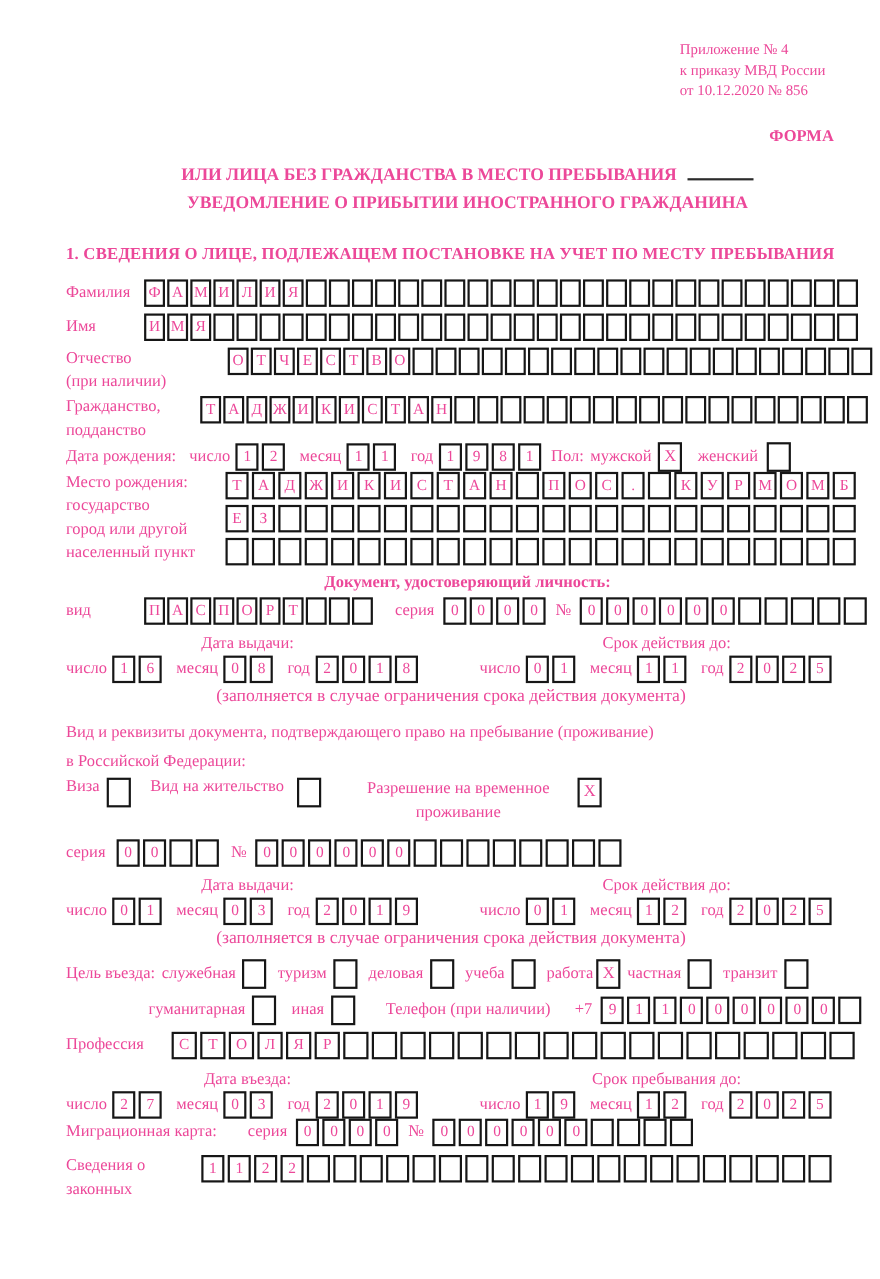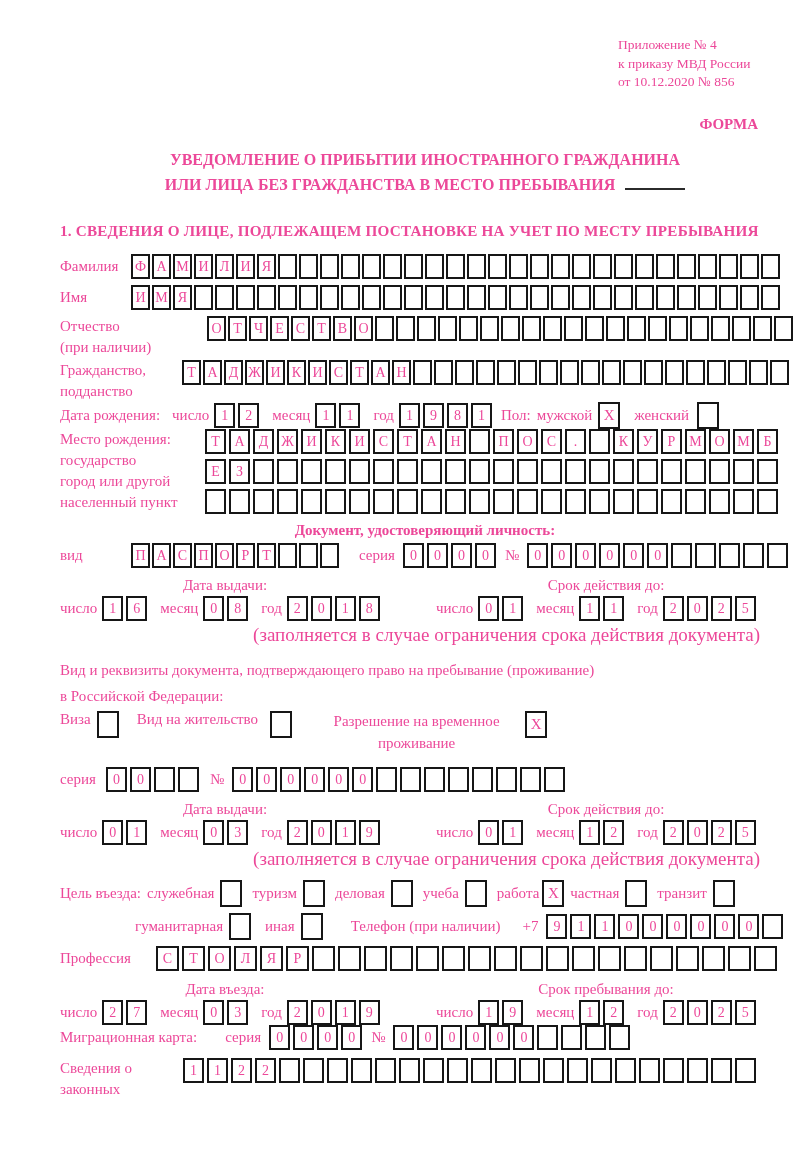--- a/index.html
+++ b/index.html
@@ -40,21 +40,21 @@
   .dg { display:flex; align-items:center; }
   .dl { margin-right:5px; }
   .dl2 { margin-left:10px; margin-right:5px; }
   .dhrow { display:flex; margin-top:9px; }
   .dh-left { width:330px; text-align:center; }
   .dh-right { width:340px; margin-left:46px; text-align:center; }
   .daterow { display:flex; align-items:center; margin-top:2px; }
   .dg-left { width:330px; }
   .dg-right { margin-left:46px; }
 
-  .note { margin-top:3px; text-align:right; padding-right:30px; font-size:19px; }
+  .note { margin-top:3px; text-align:center; padding-right:30px; font-size:16px; }
 
   .intro { margin-top:12px; line-height:1.7; }
 
   .opts { margin-top:2px; align-items:flex-start; }
   .opt { display:flex; align-items:flex-start; }
   .optlbl-c { text-align:center; line-height:1.45; }
   .w200 { width:205px; } .w195 { width:198px; }
   .lblcol { line-height:21px; flex:none; }
 
   .rep { display:flex; align-items:flex-start; margin-top:8px; }
@@ -76,22 +76,22 @@
 
     <div class="annex">
       <div>Приложение № 4</div>
       <div>к приказу МВД России</div>
       <div>от 10.12.2020 № 856</div>
     </div>
 
     <div class="forma">ФОРМА</div>
 
     <div class="title">
+      <div><span>ИЛИ ЛИЦА БЕЗ ГРАЖДАНСТВА В МЕСТО ПРЕБЫВАНИЯ</span><span class="blank"></span></div>
       <div>УВЕДОМЛЕНИЕ О ПРИБЫТИИ ИНОСТРАННОГО ГРАЖДАНИНА</div>
-      <div><span>ИЛИ ЛИЦА БЕЗ ГРАЖДАНСТВА В МЕСТО ПРЕБЫВАНИЯ</span><span class="blank"></span></div>
     </div>
 
     <div class="sec">1. СВЕДЕНИЯ О ЛИЦЕ, ПОДЛЕЖАЩЕМ ПОСТАНОВКЕ НА УЧЕТ ПО МЕСТУ ПРЕБЫВАНИЯ</div>
 
     <div class="row mt14">
       <div class="lbl w71">Фамилия</div>
       <div class="cells">
           <span class="cell">Ф</span>
           <span class="cell">А</span>
           <span class="cell">М</span>

